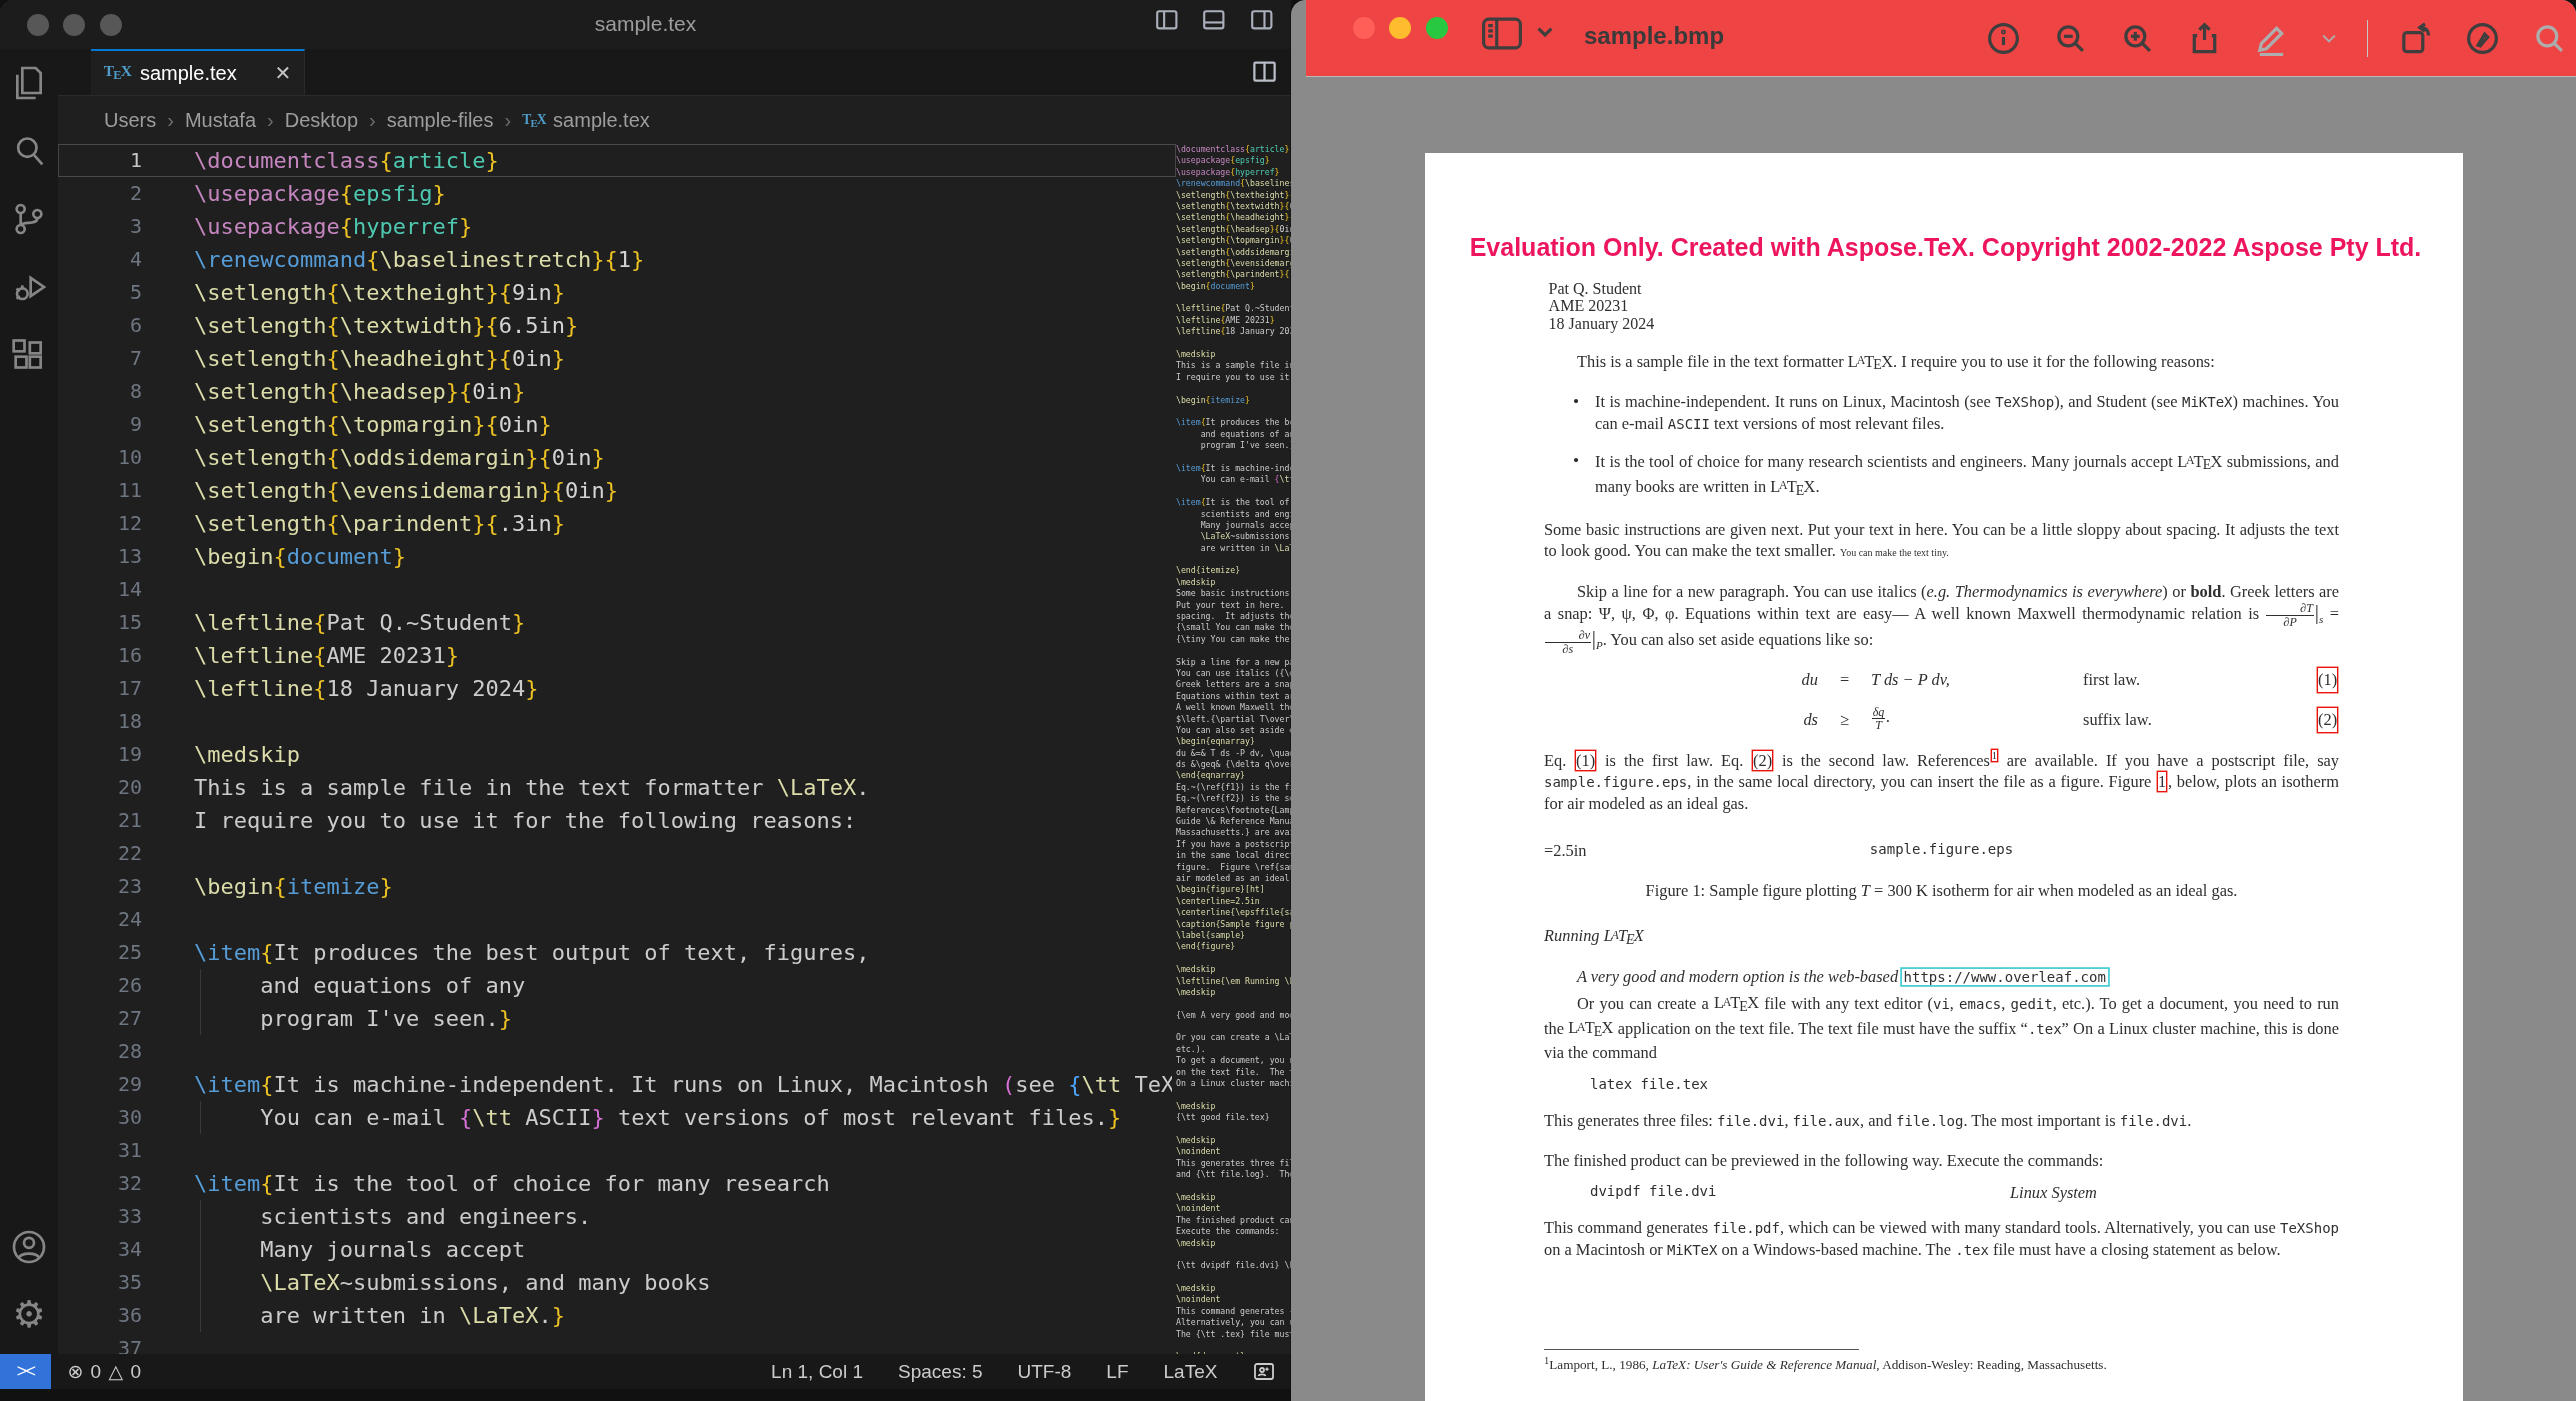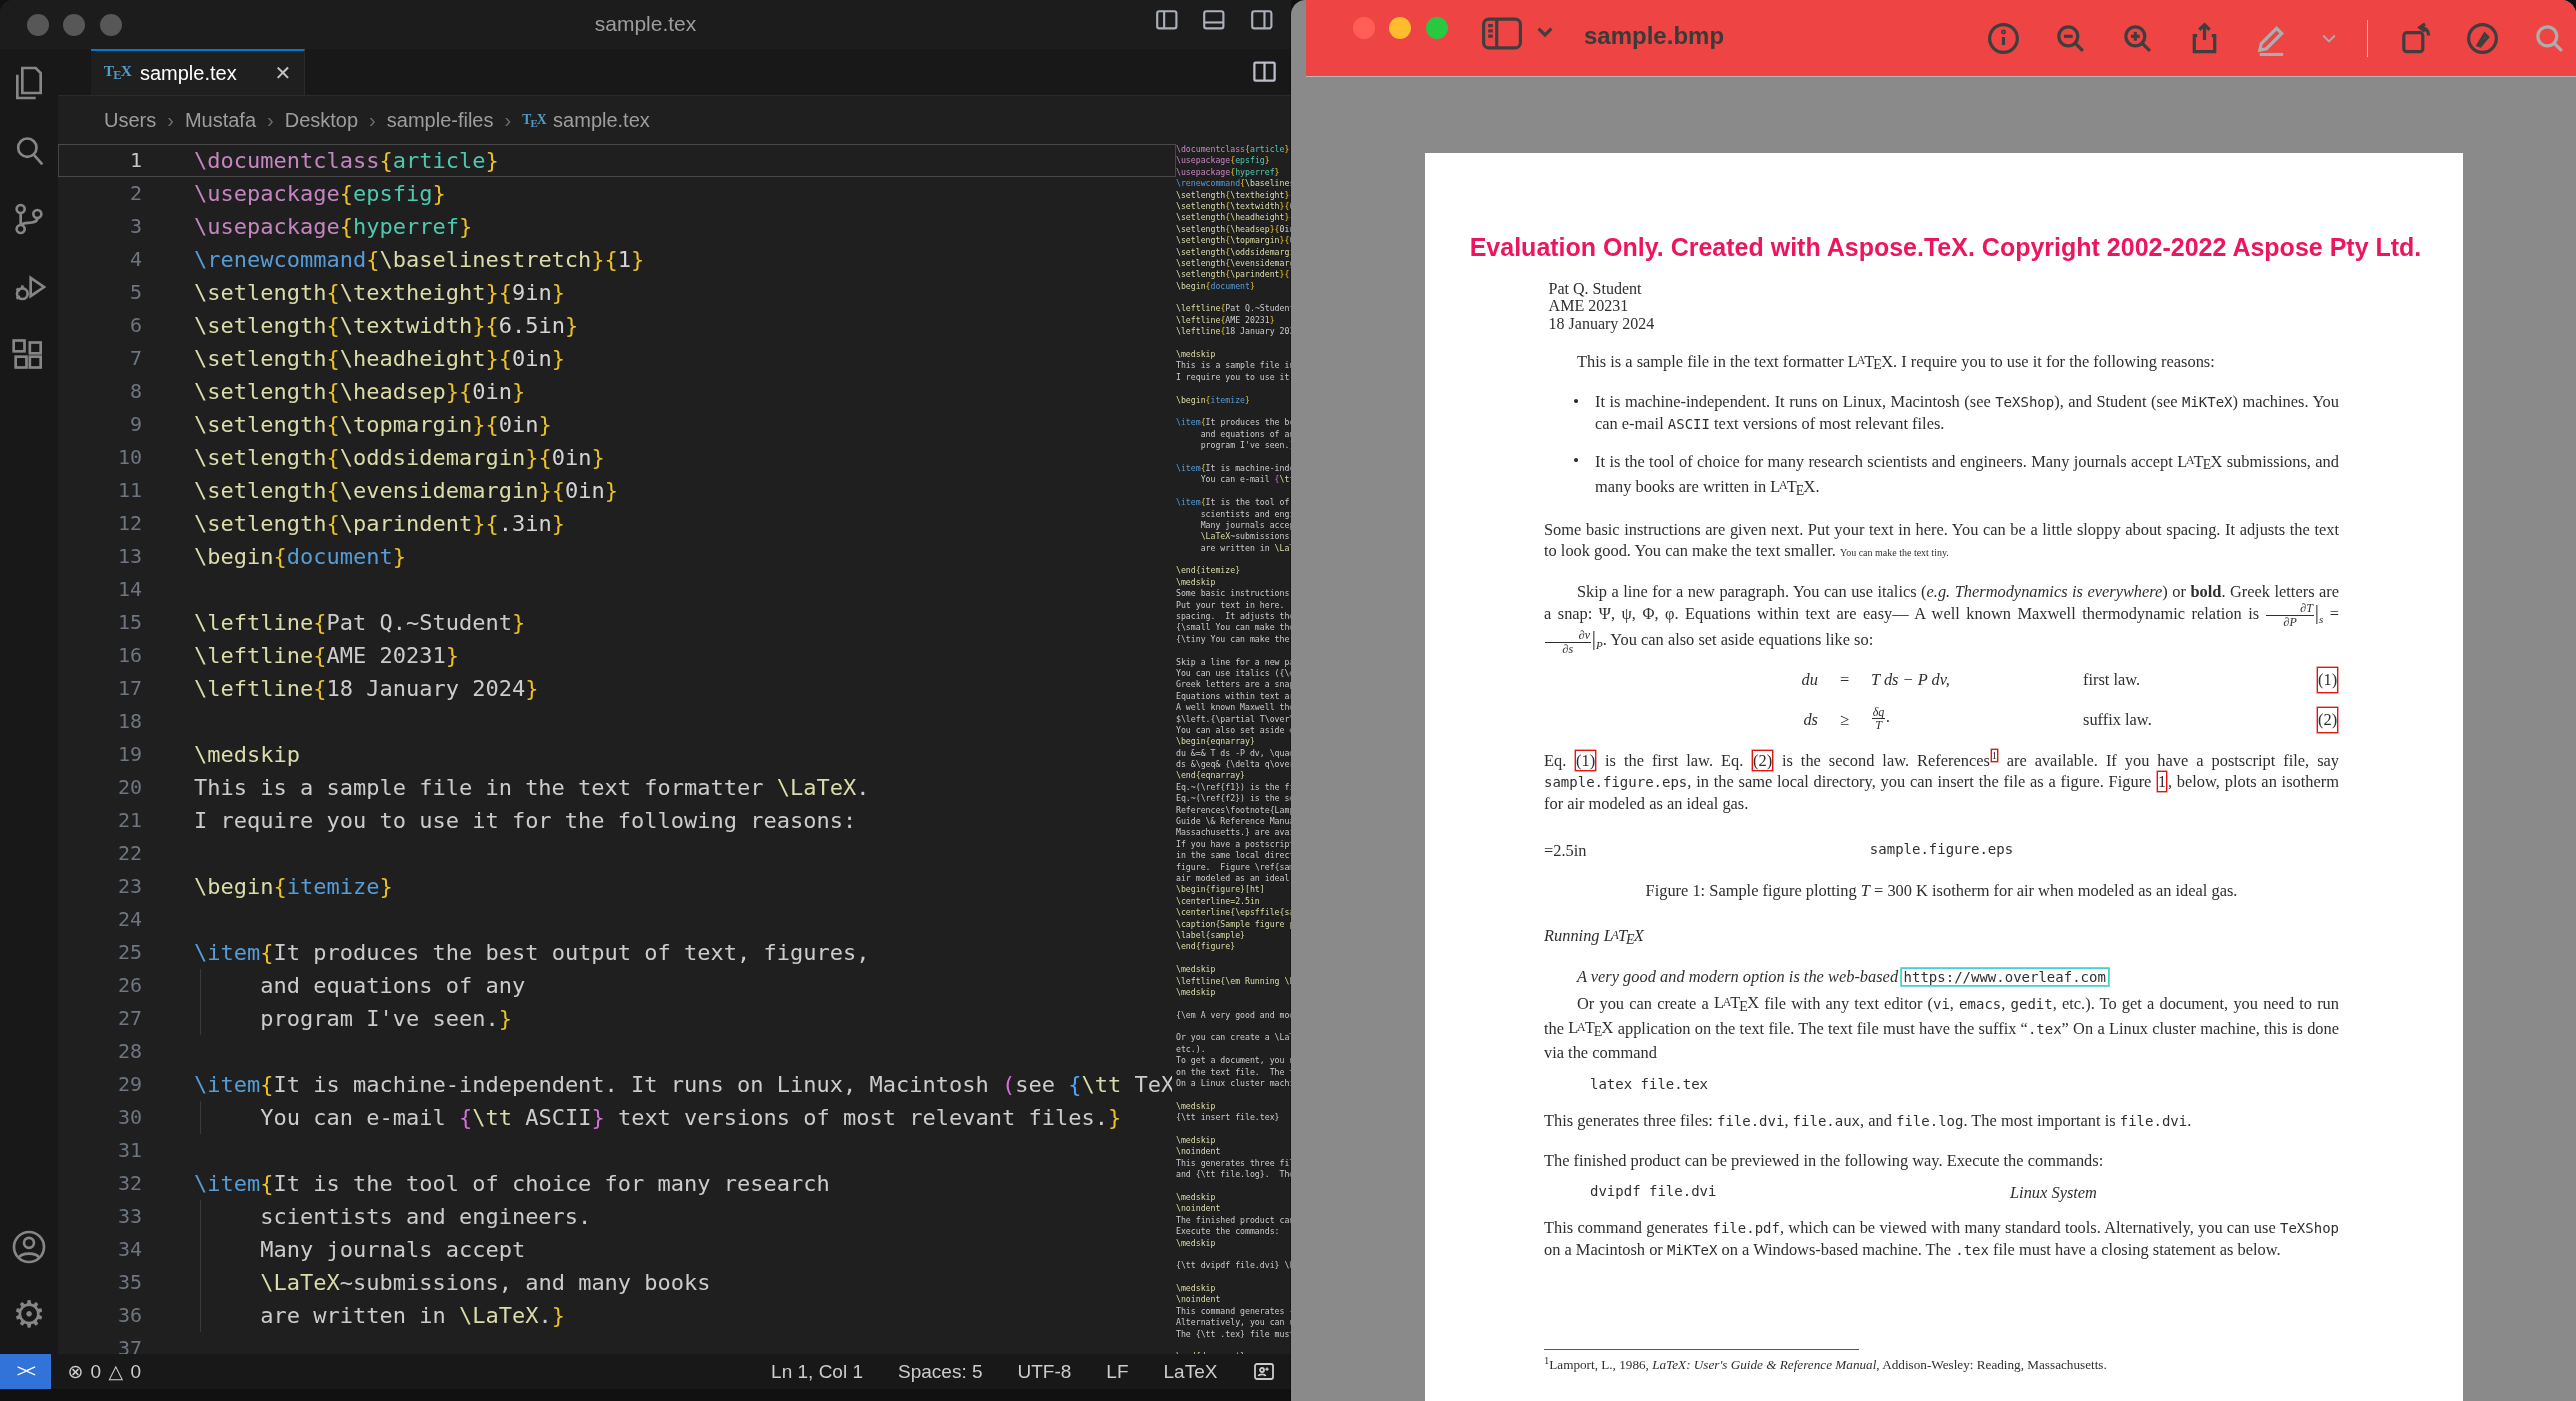--- a/index.html
+++ b/index.html
@@ -363,21 +363,21 @@
         <div class="mm-line"><span class="tk-t"></span></div>
         <div class="mm-line"><span class="tk-t">{\em A very good and modern option is the web-based} \href{h</span></div>
         <div class="mm-line"><span class="tk-t"></span></div>
         <div class="mm-line"><span class="tk-t">Or you can create a \LaTeX-file with any text editor ({\tt v</span></div>
         <div class="mm-line"><span class="tk-t">etc.).</span></div>
         <div class="mm-line"><span class="tk-t">To get a document, you need to run the \LaTeX-application</span></div>
         <div class="mm-line"><span class="tk-t">on the text file.  The text file must have the suffix ``.tex</span></div>
         <div class="mm-line"><span class="tk-t">On a Linux cluster machine, this is done via the command</span></div>
         <div class="mm-line"><span class="tk-t"></span></div>
         <div class="mm-line"><span class="tk-ky">\medskip</span></div>
-        <div class="mm-line"><span class="tk-t">{\tt insert file.tex}</span></div>
+        <div class="mm-line"><span class="tk-t">{\tt good file.tex}</span></div>
         <div class="mm-line"><span class="tk-t"></span></div>
         <div class="mm-line"><span class="tk-ky">\medskip</span></div>
         <div class="mm-line"><span class="tk-ky">\noindent</span></div>
         <div class="mm-line"><span class="tk-t">This generates three files: {\tt file.dvi}, {\tt file.aux},</span></div>
         <div class="mm-line"><span class="tk-t">and {\tt file.log}.  The most important is {\tt file.dvi}.</span></div>
         <div class="mm-line"><span class="tk-t"></span></div>
         <div class="mm-line"><span class="tk-ky">\medskip</span></div>
         <div class="mm-line"><span class="tk-ky">\noindent</span></div>
         <div class="mm-line"><span class="tk-t">The finished product can be previewed in the following way.</span></div>
         <div class="mm-line"><span class="tk-t">Execute the commands:</span></div>

